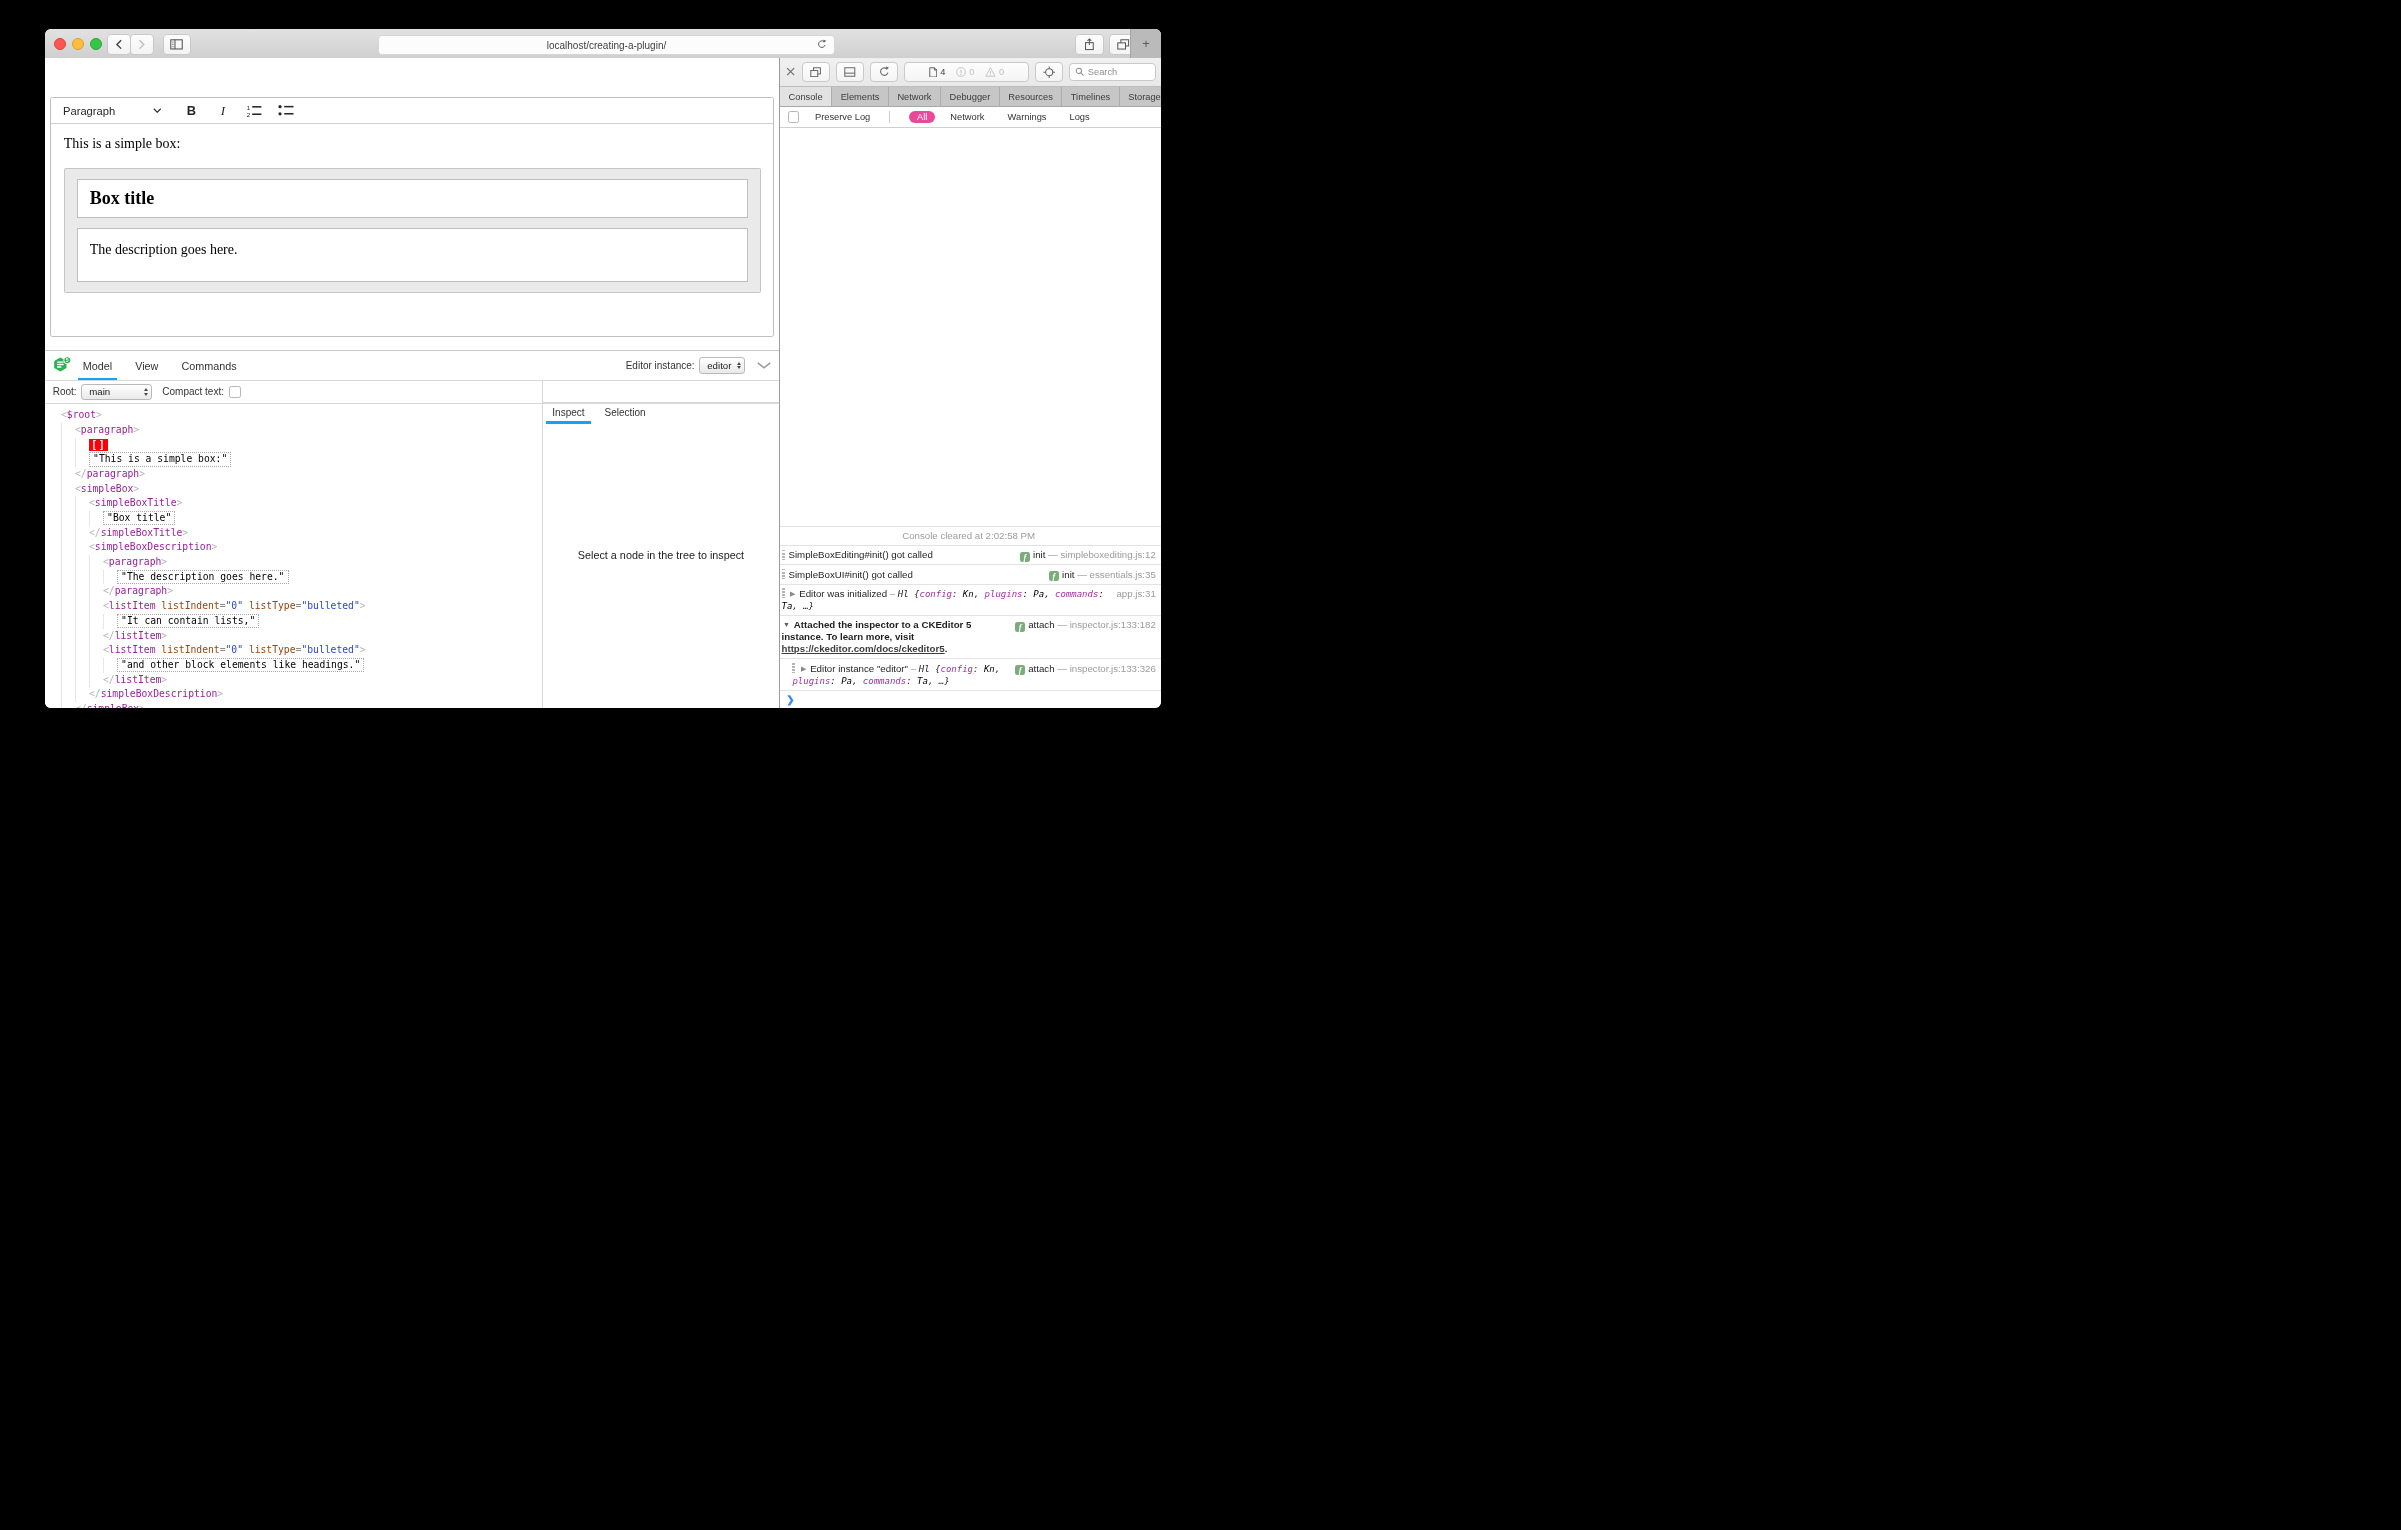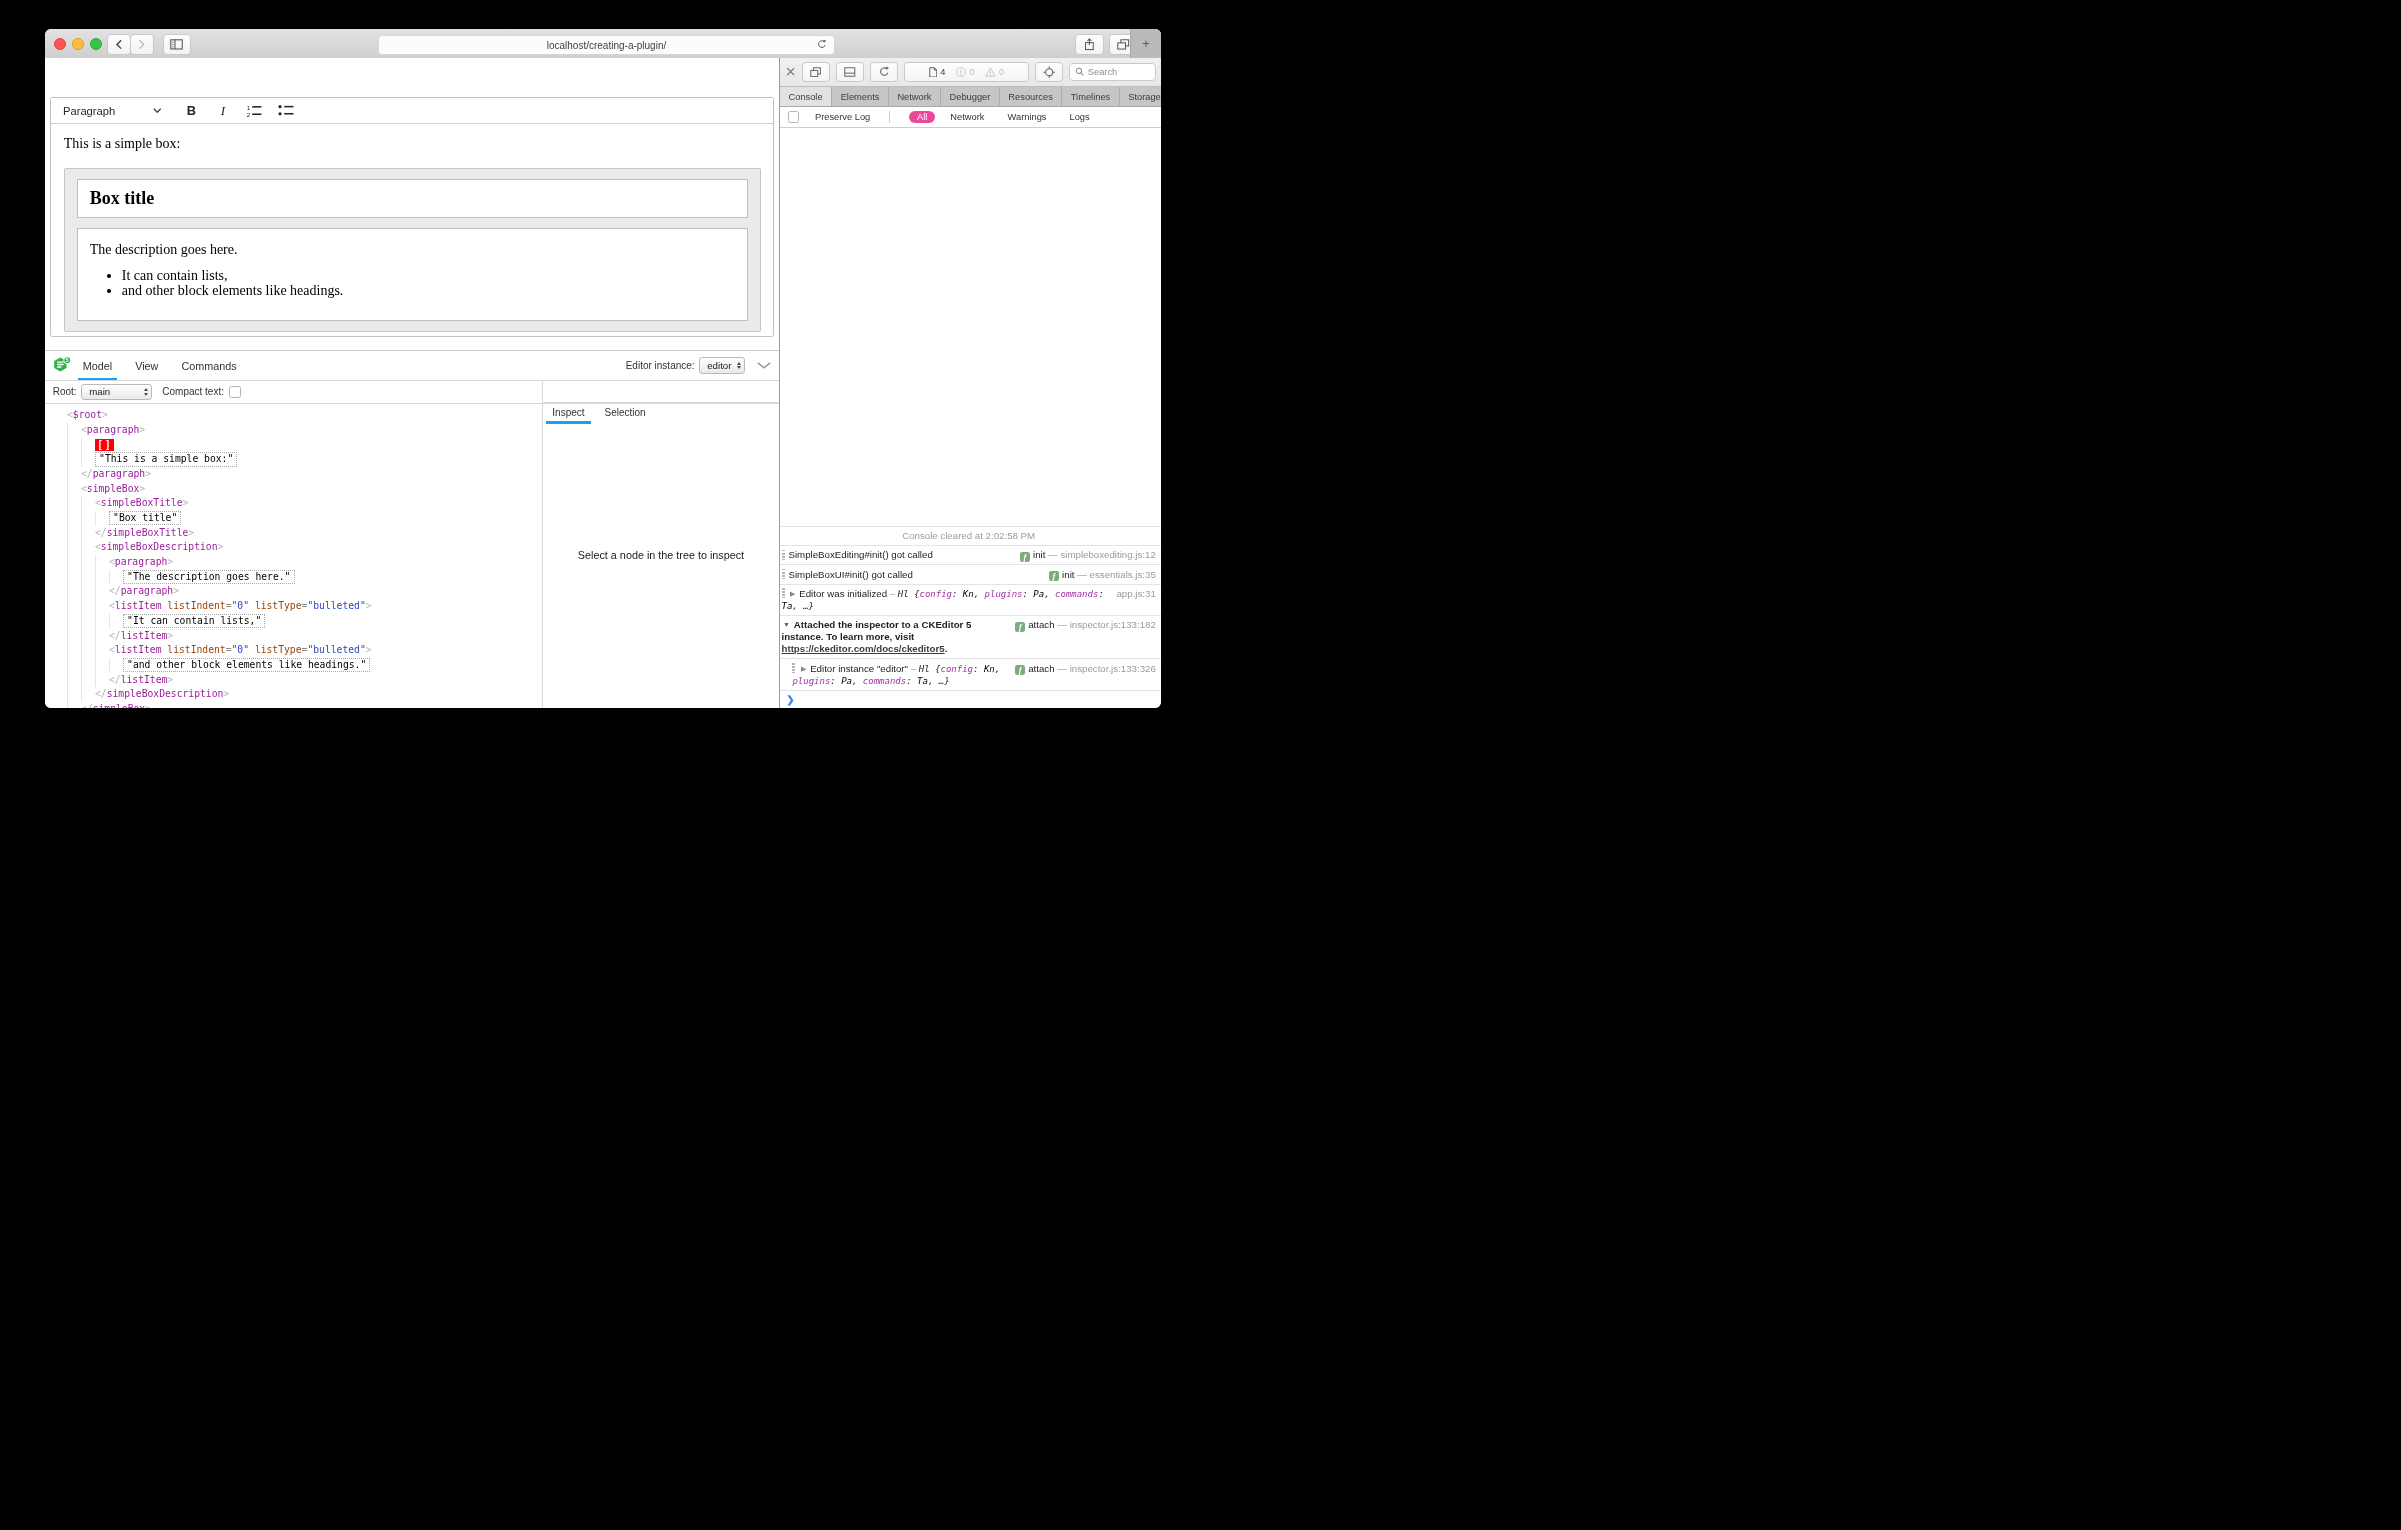--- a/index.html
+++ b/index.html
@@ -49,21 +49,21 @@
   .mac-select{background:linear-gradient(#fff,#e9e9e9);border:0.8px solid #b9b9b9;border-radius:3.1px;
     height:14.7px;display:flex;align-items:center;padding:0 3.1px 0 7px;font-size:9.7px;color:#222;margin-left:4.6px;justify-content:center;}
   .updown{display:flex;flex-direction:column;margin-left:5.4px;gap:1.5px;}
   .updown i{width:0;height:0;border-left:2.7px solid transparent;border-right:2.7px solid transparent;}
   .updown .up{border-bottom:3.1px solid #4a4a4a;}
   .updown .dn{border-top:3.1px solid #4a4a4a;}
   .cki-toolrow{height:21.7px;border-bottom:0.8px solid #d8d8d8;display:flex;align-items:center;padding:0 7.7px;font-size:10px;color:#333;}
   .checkbox{width:10px;height:10px;border:0.8px solid #b6b6b6;border-radius:2.3px;background:#fff;margin-left:5.4px;}
   .cki-body{position:absolute;top:51px;bottom:0;left:0;width:497px;overflow:hidden;
     font-family:"DejaVu Sans Mono",monospace;font-size:9.7px;padding-top:6.2px;}
-  .tree-line{height:14.7px;line-height:14.7px;white-space:pre;padding-left:22px;}
+  .tree-line{height:14.7px;line-height:14.7px;white-space:pre;padding-left:16px;}
   .g{display:inline-block;width:13px;height:14.7px;border-left:0.8px solid #e6e6e6;vertical-align:top;}
   .tk-p{color:#b4b4b4;} .tk-tag{color:#9a1d9a;} .tk-attr{color:#99450d;} .tk-eq{color:#8a8a8a;} .tk-val{color:#2b47c5;}
   .tk-txt{display:inline-block;background:#fff;border:0.8px dotted #a9a9a9;padding:0 3.1px;color:#000;line-height:12.4px;}
   .tk-sel{display:inline-block;background:#fb0007;color:#fff;font-weight:bold;padding:0 2.3px;letter-spacing:1.5px;line-height:12.4px;}
   .cki-rightpane{position:absolute;top:29px;bottom:0;left:497px;right:0;border-left:0.8px solid #d8d8d8;}
   .rp-tabs{height:21.7px;border-bottom:0.8px solid #d8d8d8;display:flex;align-items:center;padding:0 9.3px;font-size:10px;color:#333;}
   .rp-tab{margin-right:20px;height:100%;display:flex;align-items:center;position:relative;margin-top:44px;}
   .rp-tab.active:after{content:"";position:absolute;left:-6.2px;right:-6.2px;bottom:0;height:2.3px;background:#19a1ef;}
   .rp-empty{position:absolute;top:21.7px;bottom:0;left:0;right:0;display:flex;align-items:center;justify-content:center;
     font-size:10.8px;color:#1c1c1c;}
@@ -193,24 +193,20 @@
             <rect x="8" y="11.6" width="12" height="2" fill="#262626"></rect>
           </svg>
         </div>
       </div>
       <div class="ck-content">
         <div class="intro">This is a simple box:</div>
         <div class="simplebox">
           <div class="sb-title">Box title</div>
           <div class="sb-desc">
             <p>The description goes here.</p>
-            <ul>
-                <li>It can contain lists,</li>
-                <li>and other block elements like headings.</li>
-              </ul>
           </div>
         </div>
       </div>
     </div>
 
     <div class="ckinspector">
       <div class="cki-header">
         <svg width="19.3" height="20" viewBox="0 0 25 26">
           <polygon points="9.5,2 17.5,6.5 17.5,15.5 9.5,20 1.5,15.5 1.5,6.5" fill="#2cb24c"></polygon>
           <rect x="5" y="7" width="9" height="1.8" rx="0.9" fill="#fff"></rect>

